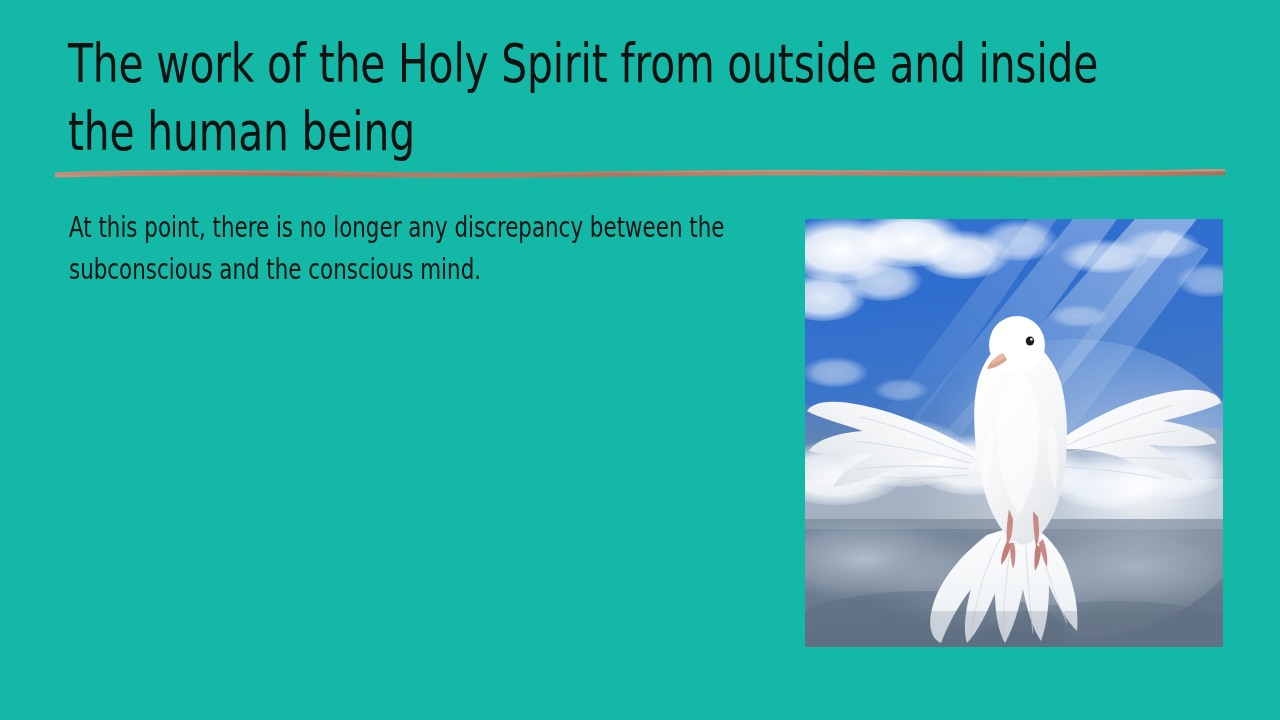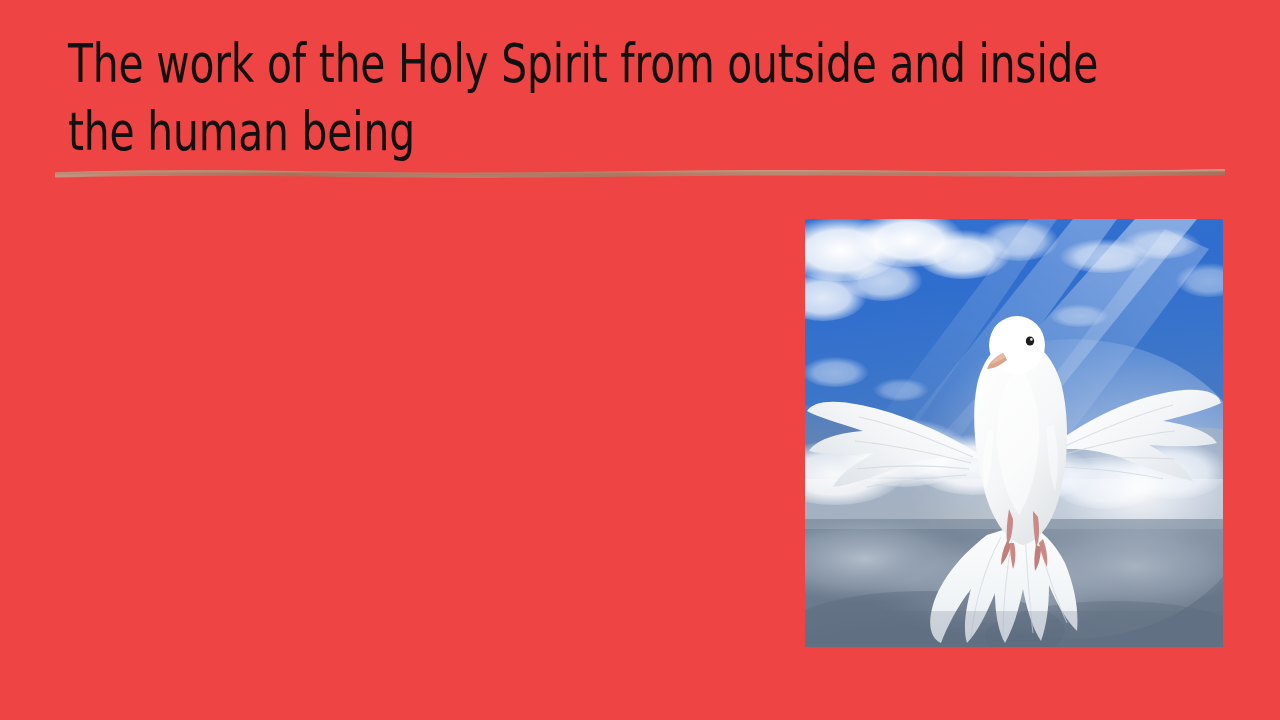--- a/index.html
+++ b/index.html
@@ -14,21 +14,21 @@
   body {
     font-family: "Liberation Sans", sans-serif;
     position: relative;
   }
 
   .slide {
     position: absolute;
     left: 0; top: 0;
     width: 1280px;
     height: 720px;
-    background: #ef4444;
+    background: #14b8a6;
   }
 
   
   .title-block {
     position: absolute;
     left: 68px;
     top: 30px;
     width: 1110px;
   }
 
@@ -141,20 +141,23 @@
                C 1030,11.1 1100,10.1 1170,9.2
                L 1170,11.4
                C 1100,12.3 1030,13.2 945,13.3
                C 865,13.4 790,12.2 700,12.5
                C 610,12.8 530,14.4 440,14.9
                C 360,15.3 290,13.8 205,13.0
                C 130,12.3 60,13.2 0,14.7 Z" fill="url(#brushGradTop)"></path>
     </svg>
   </div>
 
+  <div class="body-block">
+    <div class="body-text">At this point, there is no longer any discrepancy between the subconscious and the conscious mind.</div>
+  </div>
 
   <div class="picture">
     <svg viewBox="0 0 418 428" preserveAspectRatio="xMidYMid slice" aria-hidden="true">
       <defs>
 
         <linearGradient id="sky" x1="0" y1="0" x2="0.12" y2="1">
           <stop offset="0" stop-color="#3775cf"></stop>
           <stop offset="0.18" stop-color="#2f6ccd"></stop>
           <stop offset="0.40" stop-color="#4a7dc4"></stop>
           <stop offset="0.58" stop-color="#6c87ad"></stop>

